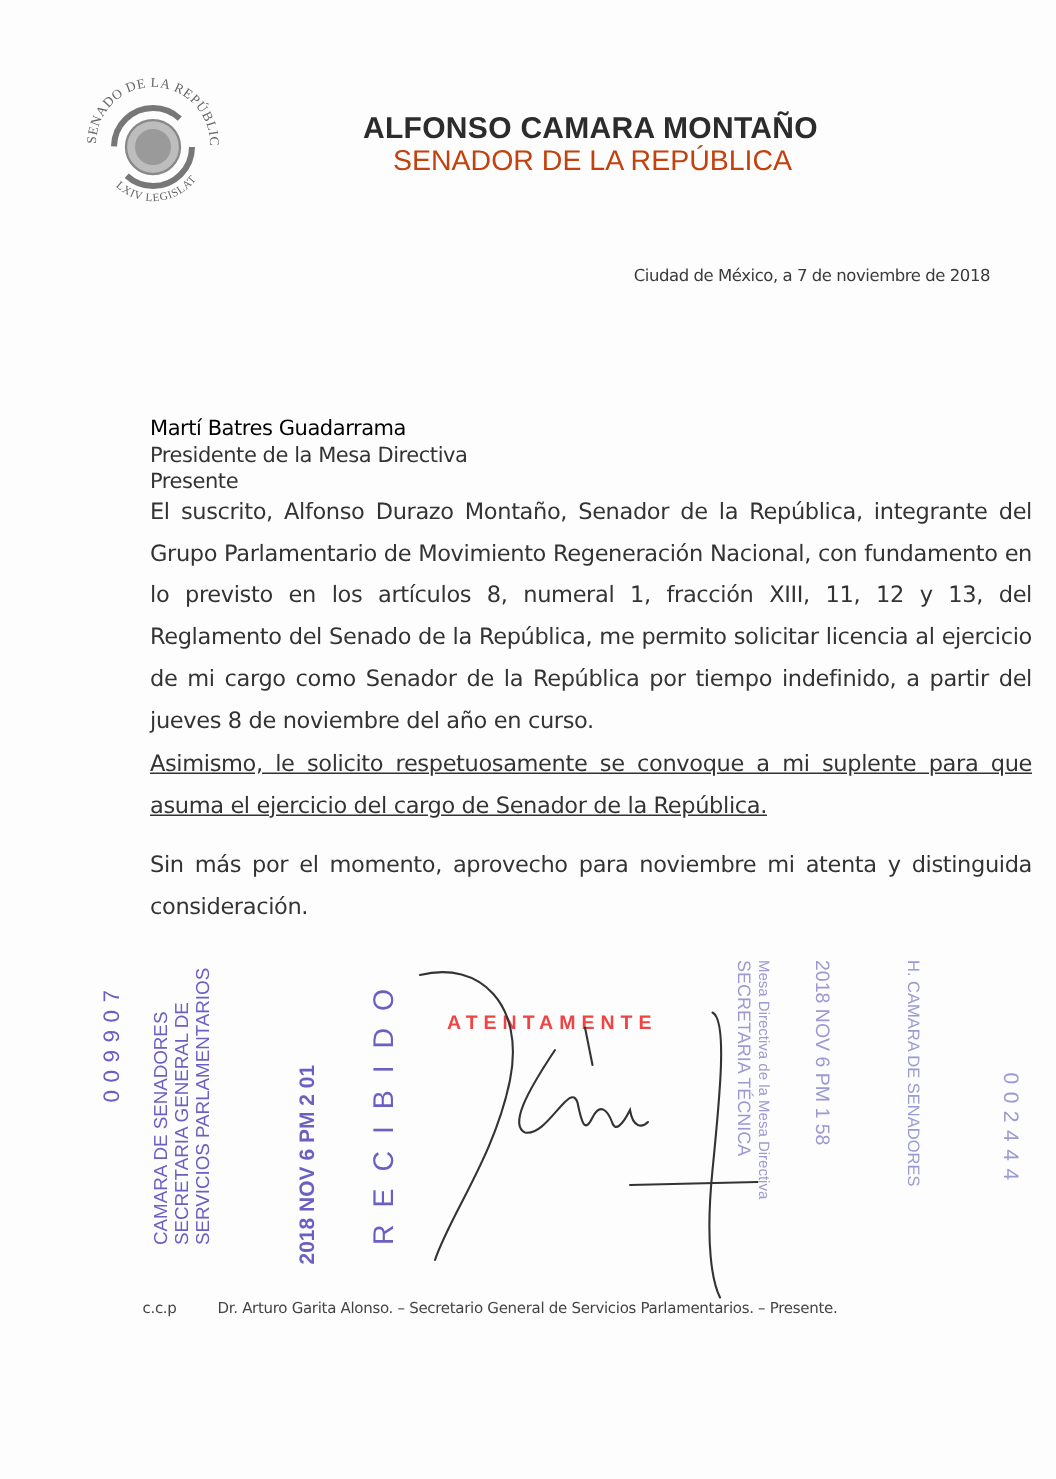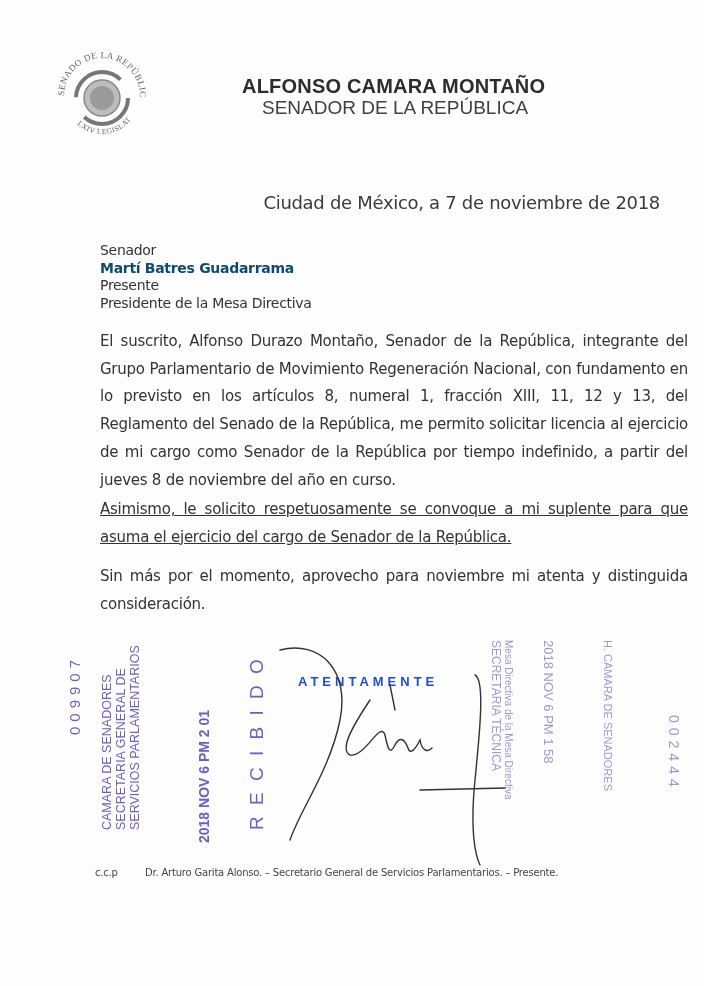--- a/index.html
+++ b/index.html
@@ -10,42 +10,42 @@
     }
     .abs { position: absolute; }
     .seal { left: 52px; top: 40px; width: 100px; height: 112px; }
     .header-name {
       left: 242px; top: 75px; font-family: "Liberation Sans", sans-serif;
       font-weight: bold; font-size: 20px; color: #2c2c2c; letter-spacing: 0.2px;
       white-space: nowrap;
     }
     .header-title {
       left: 262px; top: 97px; font-family: "Liberation Sans", sans-serif;
-      font-size: 19px; color: #404040; white-space: nowrap;
+      font-size: 19px; color: #c2410c; white-space: nowrap;
     }
     .date {
-      right: 44px; top: 177px; font-size: 18px; color: #3a3a3a;
-      font-family: "DejaVu Sans", sans-serif; white-space: nowrap; letter-spacing: -0.3px; margin-top: 15px;
+      right: 44px; top: 177px; font-size: 11px; color: #3a3a3a;
+      font-family: "DejaVu Sans", sans-serif; white-space: nowrap; letter-spacing: -0.3px;
     }
     .recipient { left: 100px; top: 242px; font-size: 14px; line-height: 17.5px; color: #333; letter-spacing: -0.3px; }
-    .recipient .strong { font-weight: bold; color: #0c4a6e; }
+    .recipient .strong { font-weight: normal; color: #000000; margin-top: 36px; }
     .para {
       left: 100px; width: 588px; font-size: 15px; line-height: 27.7px;
       text-align: justify; color: #333; letter-spacing: -0.25px;
     }
     .p1 { top: 328px; }
     .p2 { top: 496px; text-decoration: underline; }
     .p3 { top: 563px; }
     .stamp { color: #6a5fc2; font-family: "Liberation Sans", sans-serif; white-space: nowrap; transform-origin: left top; }
     .stamp.faint { color: #9b9ad2; }
     .v { transform: rotate(-90deg); }
     .v180 { transform: rotate(90deg); }
     .attn {
       left: 298px; top: 674px; font-size: 13px; font-weight: bold; letter-spacing: 4px;
-      font-family: "Liberation Sans", sans-serif; color: #1d4ed8;
+      font-family: "Liberation Sans", sans-serif; color: #ef4444;
     }
     .sig { left: 270px; top: 640px; width: 240px; height: 230px; }
     .ccp { left: 95px; top: 867px; font-size: 10px; color: #444; white-space: nowrap; letter-spacing: -0.2px; }
     .ccp .lbl { display: inline-block; width: 47px; }
   </style>
 </head>
 <body>
 
 <div class="abs seal">
   <svg width="100" height="112" viewBox="0 0 100 112">
@@ -64,24 +64,23 @@
     </text>
   </svg>
 </div>
 
 <div class="abs header-name">ALFONSO CAMARA MONTAÑO</div>
 <div class="abs header-title">SENADOR DE LA REPÚBLICA</div>
 
 <div class="abs date">Ciudad de México, a 7 de noviembre de 2018</div>
 
 <div class="abs recipient">
-  <div>Senador</div>
   <div class="strong">Martí Batres Guadarrama</div>
+  <div>Presidente de la Mesa Directiva</div>
   <div>Presente</div>
-  <div>Presidente de la Mesa Directiva</div>
 </div>
 
 <div class="abs para p1">El suscrito, Alfonso Durazo Montaño, Senador de la República, integrante del Grupo Parlamentario de Movimiento Regeneración Nacional, con fundamento en lo previsto en los artículos 8, numeral 1, fracción XIII, 11, 12 y 13, del Reglamento del Senado de la República, me permito solicitar licencia al ejercicio de mi cargo como Senador de la República por tiempo indefinido, a partir del jueves 8 de noviembre del año en curso.</div>
 <div class="abs para p2">Asimismo, le solicito respetuosamente se convoque a mi suplente para que asuma el ejercicio del cargo de Senador de la República.</div>
 <div class="abs para p3">Sin más por el momento, aprovecho para noviembre mi atenta y distinguida consideración.</div>
 
 <div class="abs stamp v" style="left:66px; top:735px; font-size:15px; letter-spacing:5px;">009907</div>
 
 <div class="abs stamp v" style="left:100px; top:830px; font-size:12.5px; line-height:14px;">
   <div>CAMARA DE SENADORES</div>

